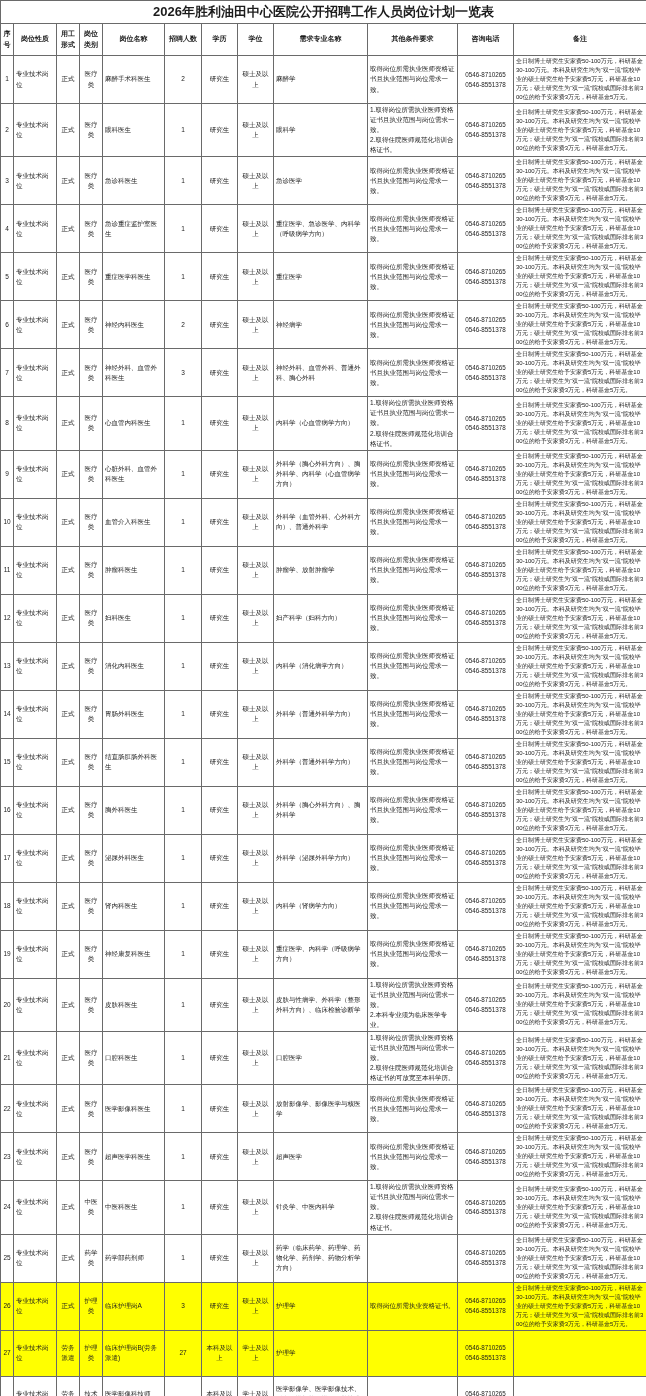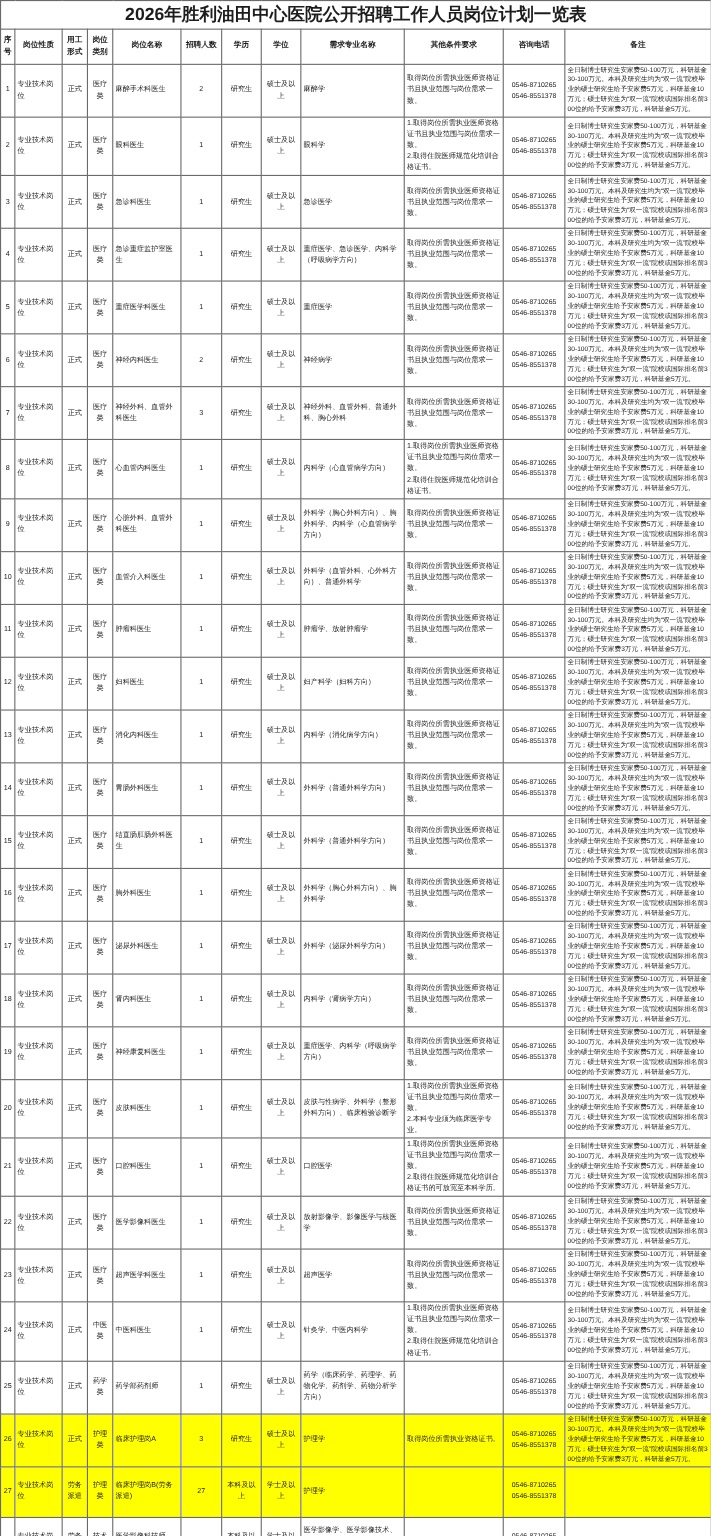--- a/index.html
+++ b/index.html
@@ -19,21 +19,21 @@
     padding:1px 2px;
     vertical-align:middle;
     overflow:hidden;
     word-break:break-all;
     box-sizing:border-box;
   }
   .title-cell {
     height:20px;
     text-align:center;
     font-weight:bold;
-    font-size:16px;
+    font-size:13px;
     border-bottom:1px solid #6a6a6a;
     padding:2px 12px;
   }
   thead th {
     height:32px;
     font-size:7px;
     font-weight:bold;
     text-align:center;
     line-height:1.5;
   }

